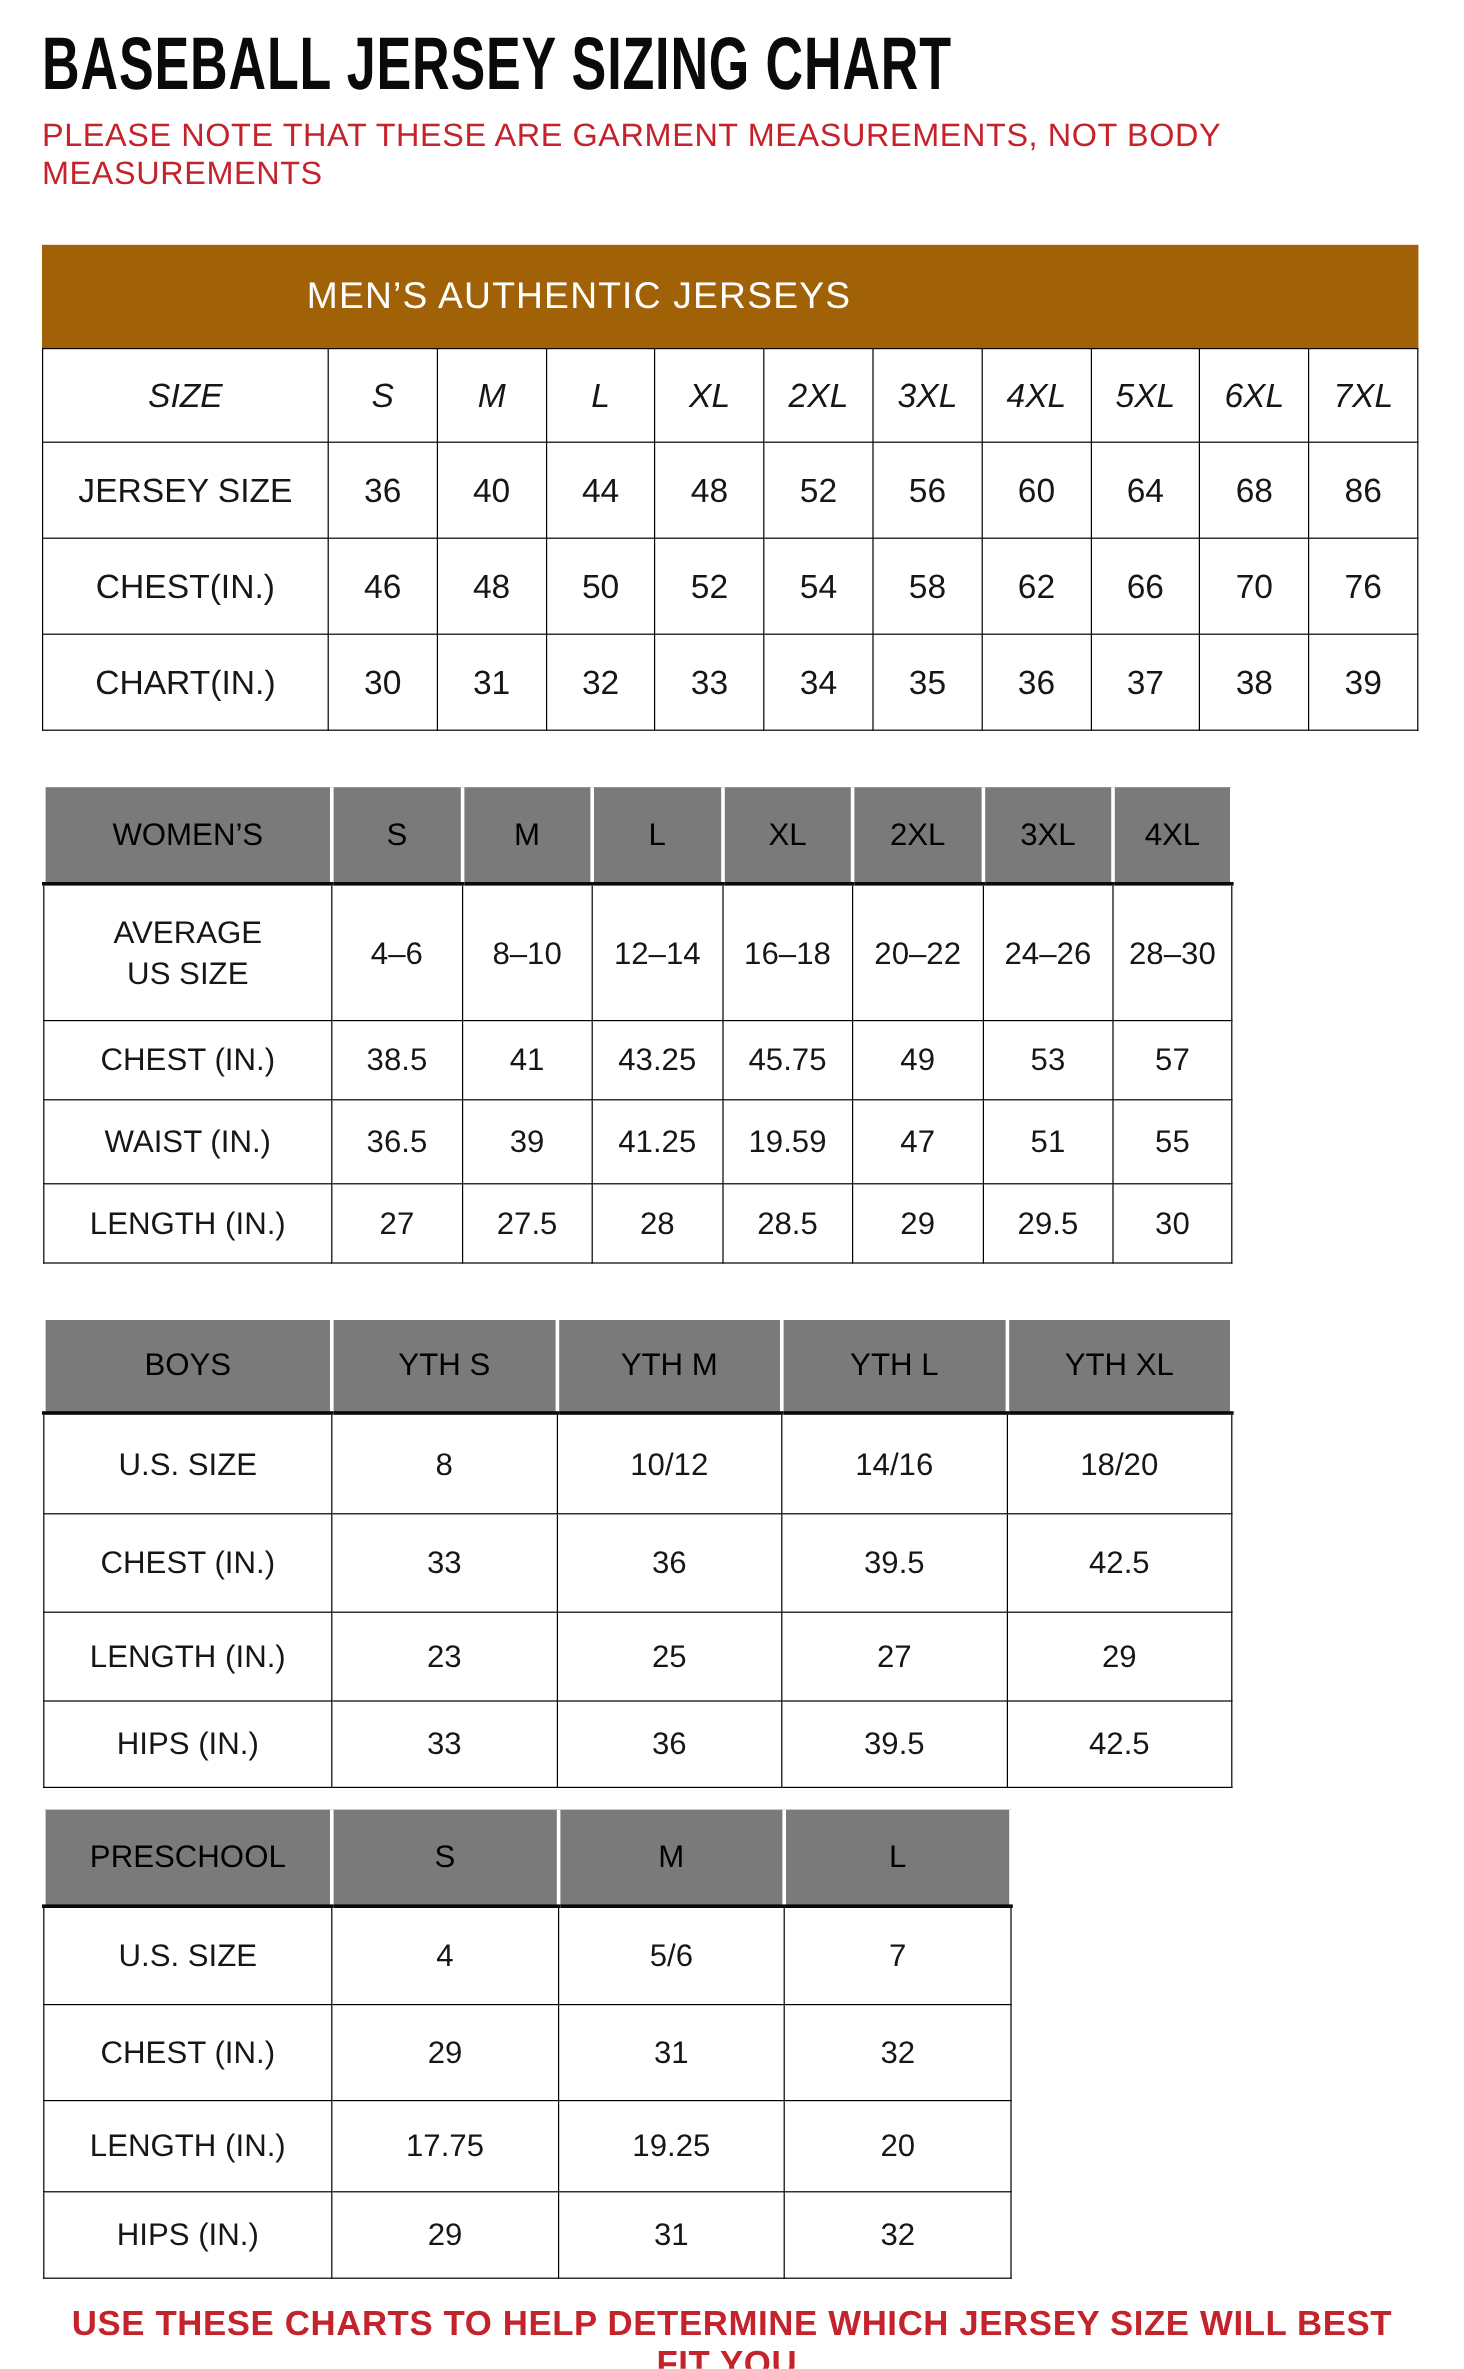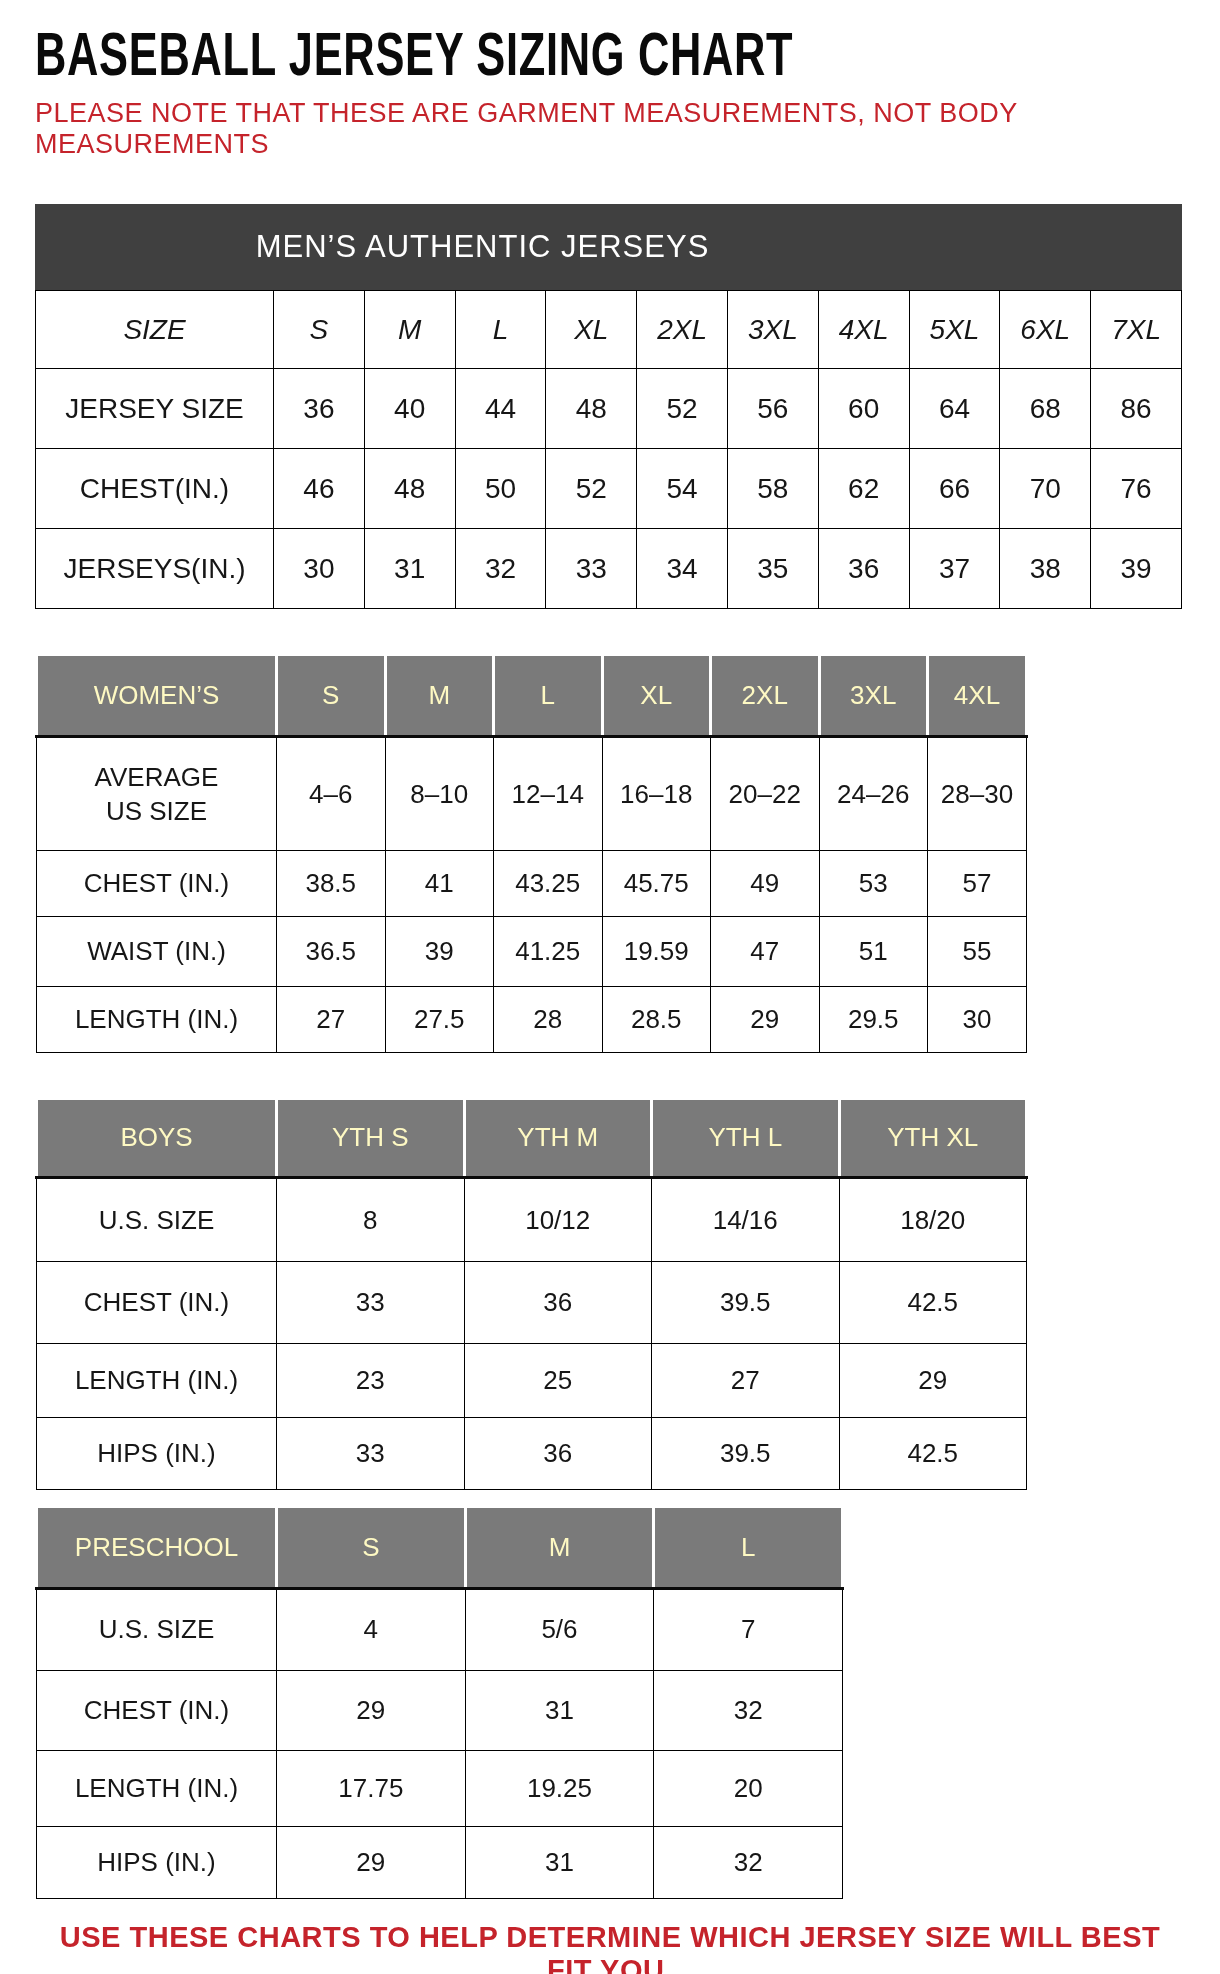--- a/index.html
+++ b/index.html
@@ -45,21 +45,21 @@
     vertical-align:middle;
     padding:0;
     white-space:pre-line;
     color:#161616;
   }
 
   
   .mens { margin-top:44px; width:1147px; }
   .banner {
     width:1147px; height:86px;
-    background:#404040;
+    background:#a16207;
     display:flex; align-items:center; justify-content:center;
   }
   .banner span {
     color:#fff;
     font-size:31px;
     letter-spacing:1px;
     display:inline-block;
     transform:translateX(-126px);
   }
   .mens-grid { width:1147px; font-size:28px; }
@@ -69,21 +69,21 @@
 
   
   .womens { margin-top:47px; }
   .boys { margin-top:47px; }
   .preschool { margin-top:18px; }
 
   table.has-head { font-size:26px; }
   table.has-head td:first-child { width:237px; }
   table.has-head tr:first-child td {
     background:#7a7a7a;
-    color:#fef9c3;
+    color:#000000;
     border-top:none;
     border-left:3px solid #ffffff;
     border-right:3px solid #ffffff;
     border-bottom:3px solid #0a0a0a;
   }
 
   .womens-grid { width:993px; }
   .womens-grid tr:first-child td:nth-child(8) { width:96px; }
   .womens-grid tr:nth-child(1) { height:80px; }
   .womens-grid tr:nth-child(2) { height:114px; }
@@ -168,21 +168,21 @@
             <td>50</td>
             <td>52</td>
             <td>54</td>
             <td>58</td>
             <td>62</td>
             <td>66</td>
             <td>70</td>
             <td>76</td>
           </tr>
           <tr>
-            <td>JERSEYS(IN.)</td>
+            <td>CHART(IN.)</td>
             <td>30</td>
             <td>31</td>
             <td>32</td>
             <td>33</td>
             <td>34</td>
             <td>35</td>
             <td>36</td>
             <td>37</td>
             <td>38</td>
             <td>39</td>

